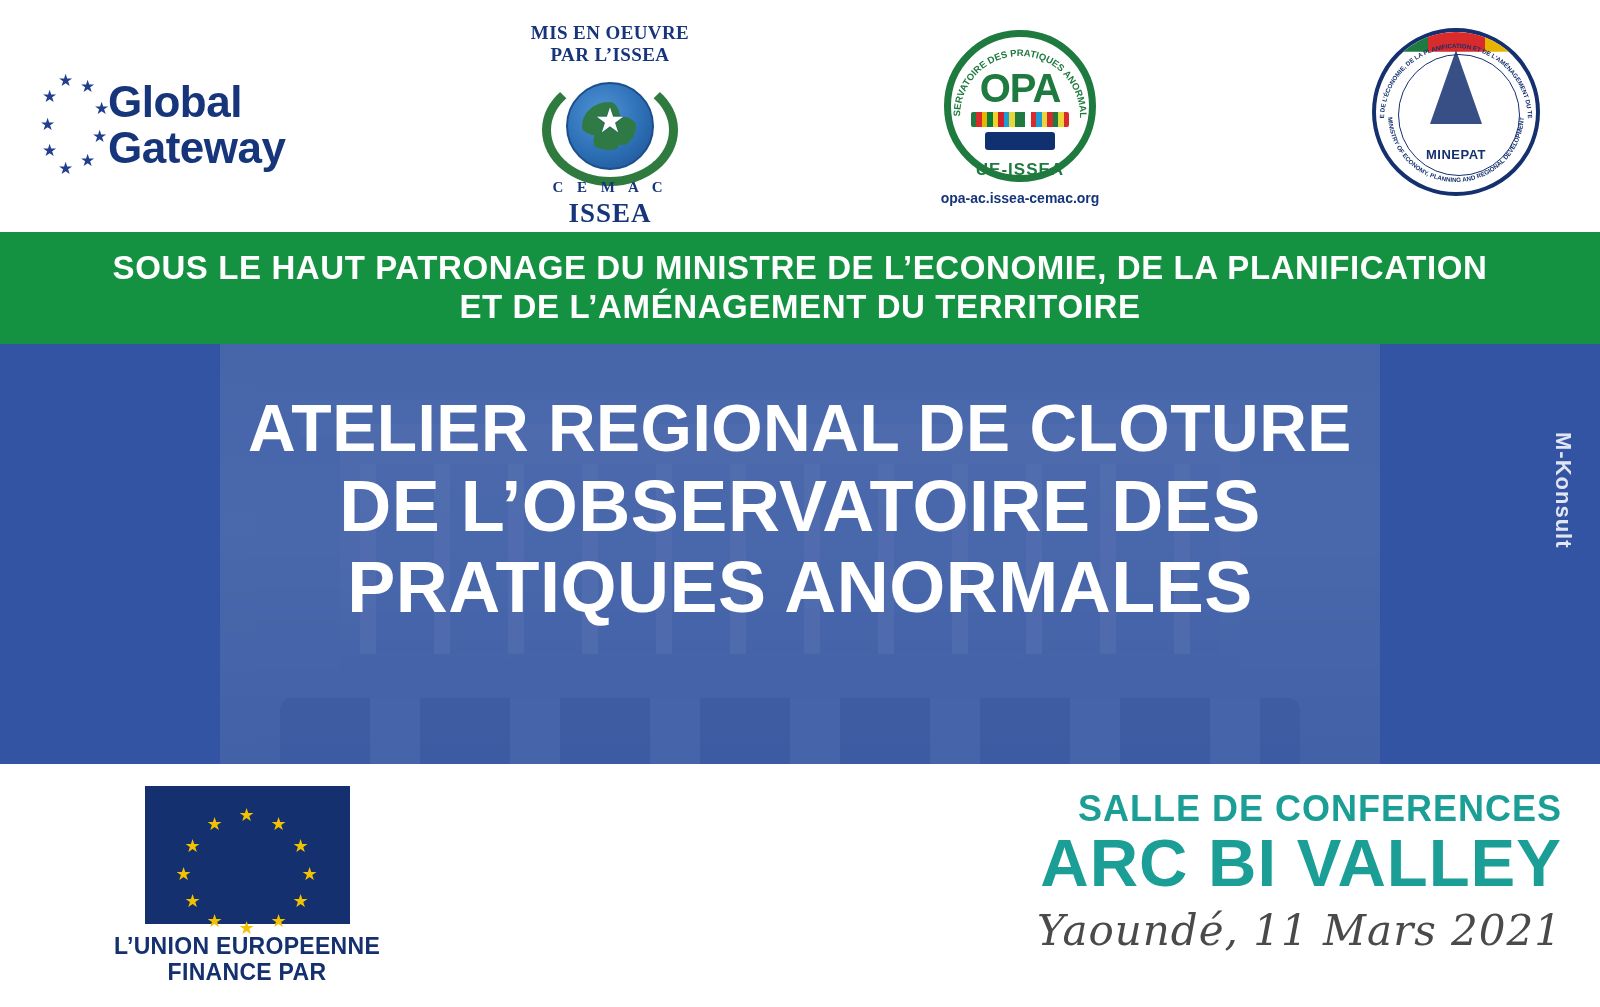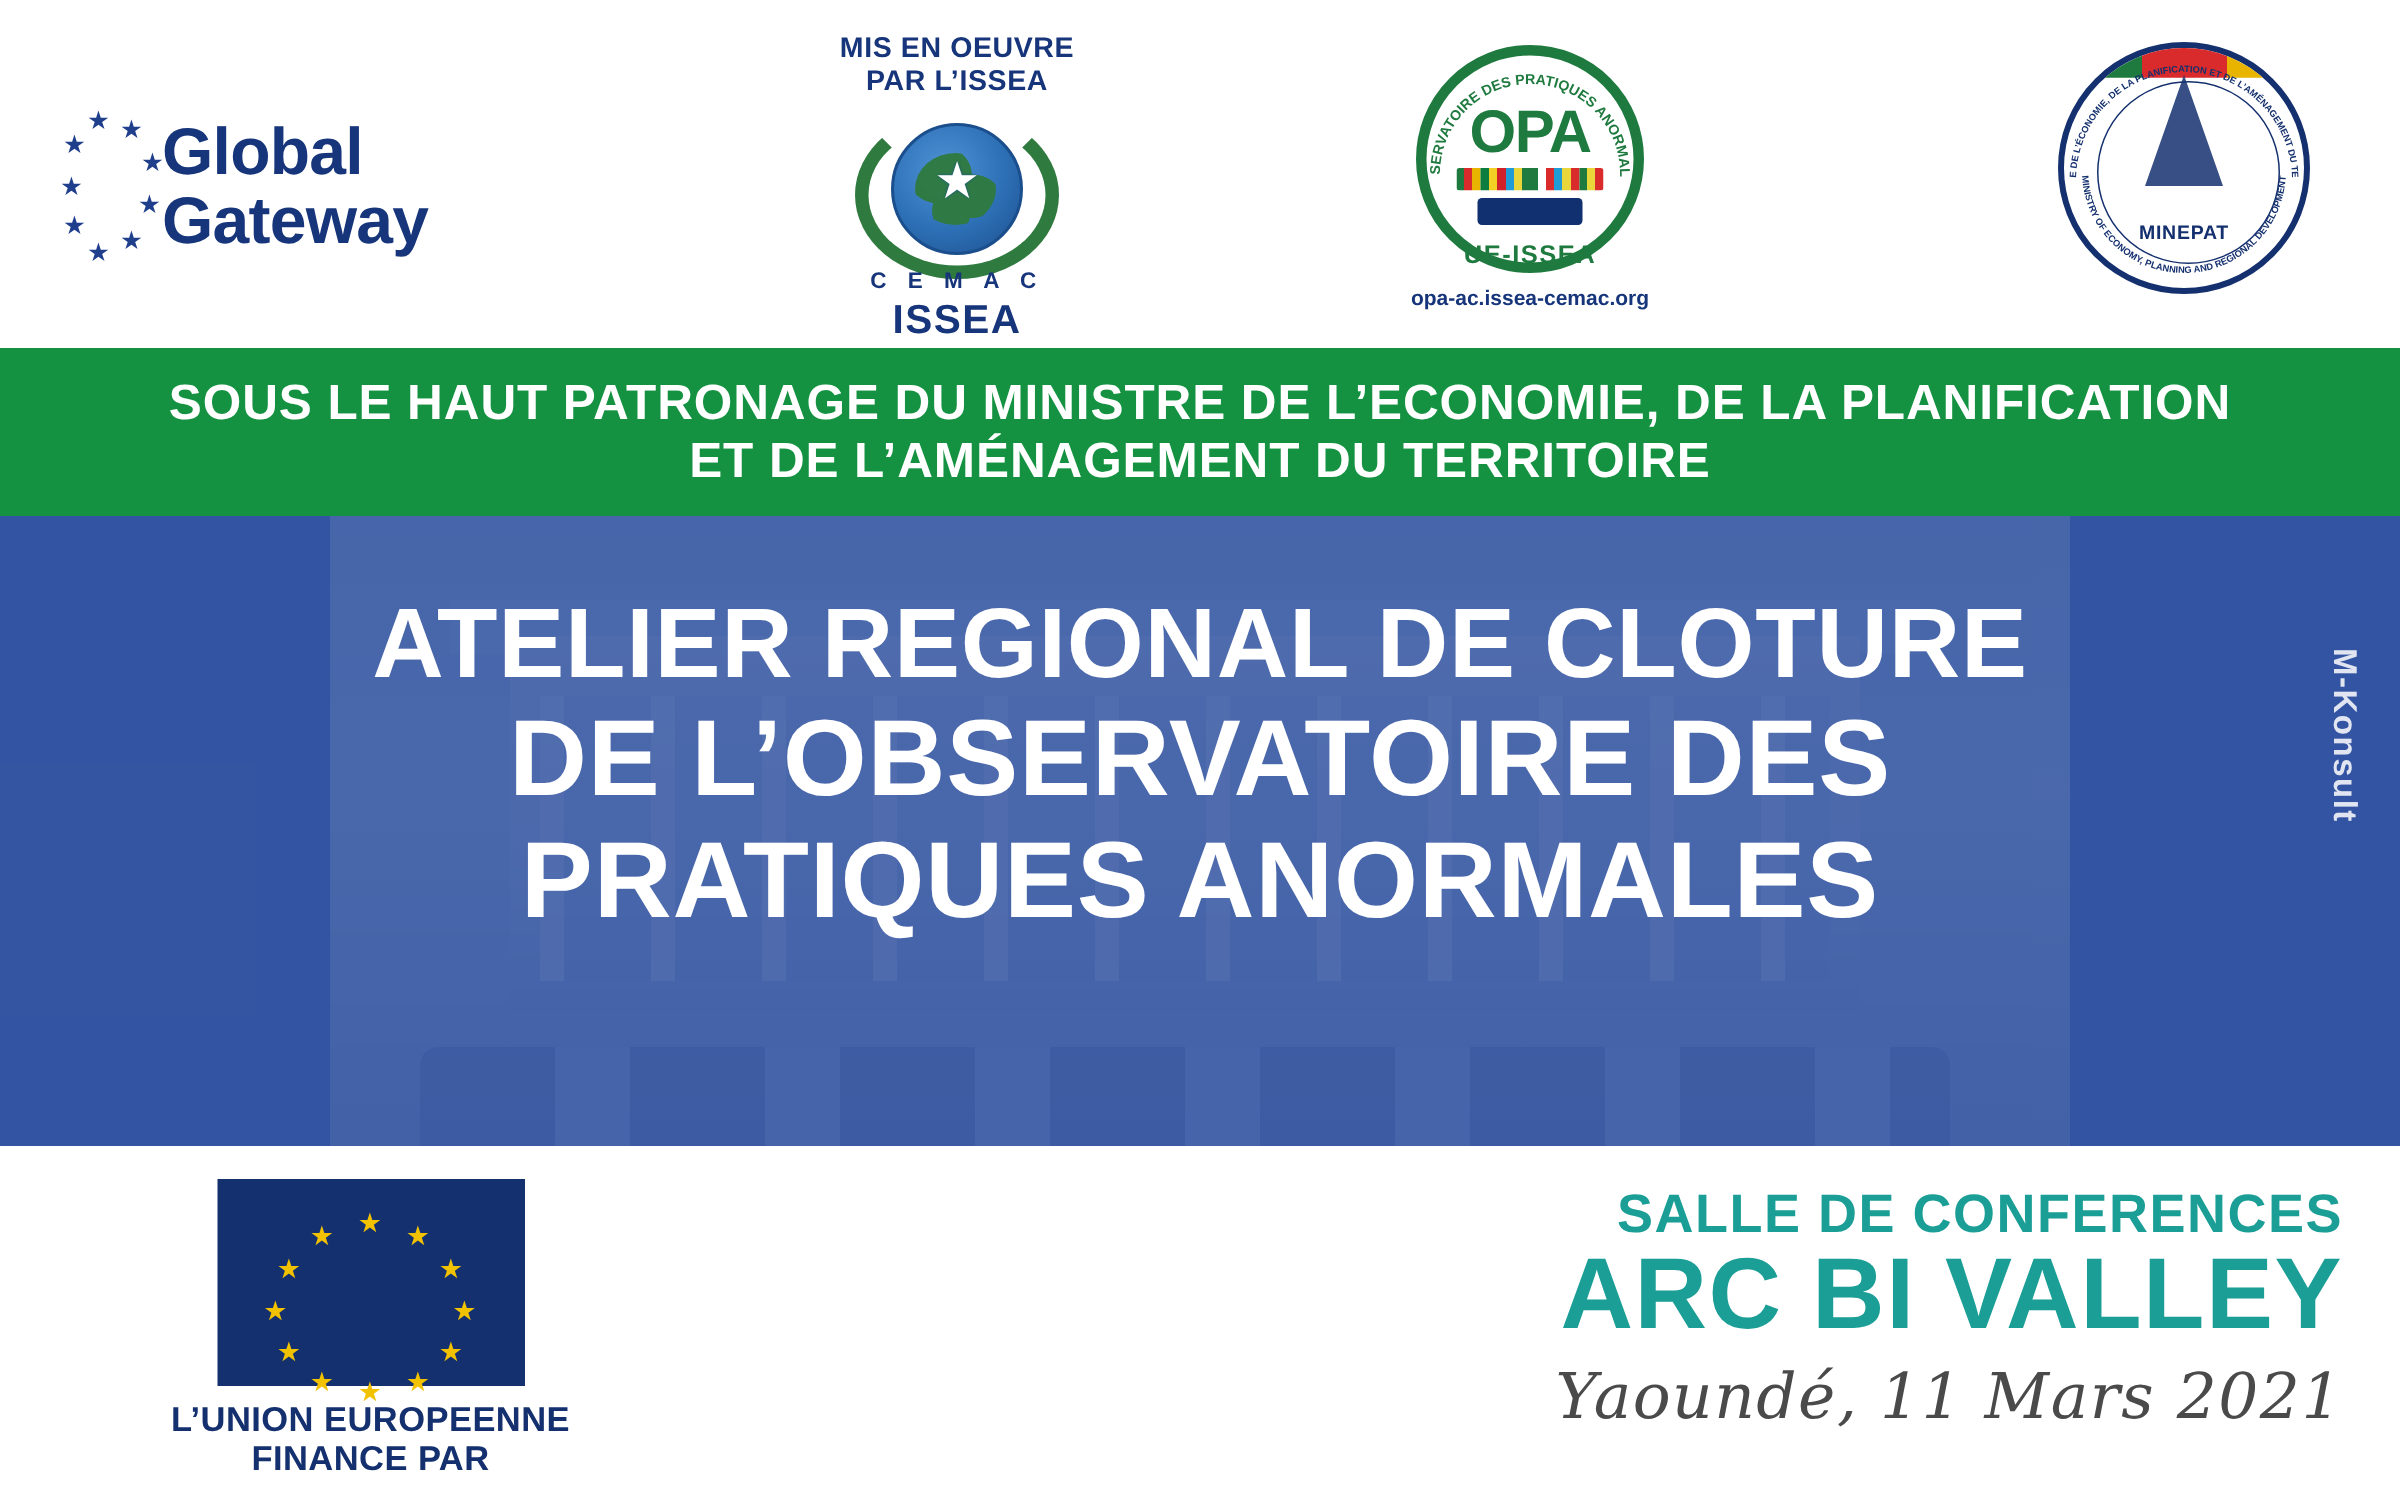--- a/index.html
+++ b/index.html
@@ -49,23 +49,24 @@
     color: #16357a;
     font-size: 44px;
     font-weight: bold;
     line-height: 1.04;
     letter-spacing: -0.5px;
   }
 
   
   .cemac {
     position: absolute;
-    left: 538px; top: 22px;
+    left: 510px; top: 22px;
     width: 200px;
     text-align: center;
+    font-family: Liberation Serif, serif;
   }
   .cemac-top {
     color: #16357a;
     font-size: 19px;
     font-weight: bold;
     line-height: 1.15;
     letter-spacing: 0.4px;
   }
   .cemac-emblem {
     position: relative;

